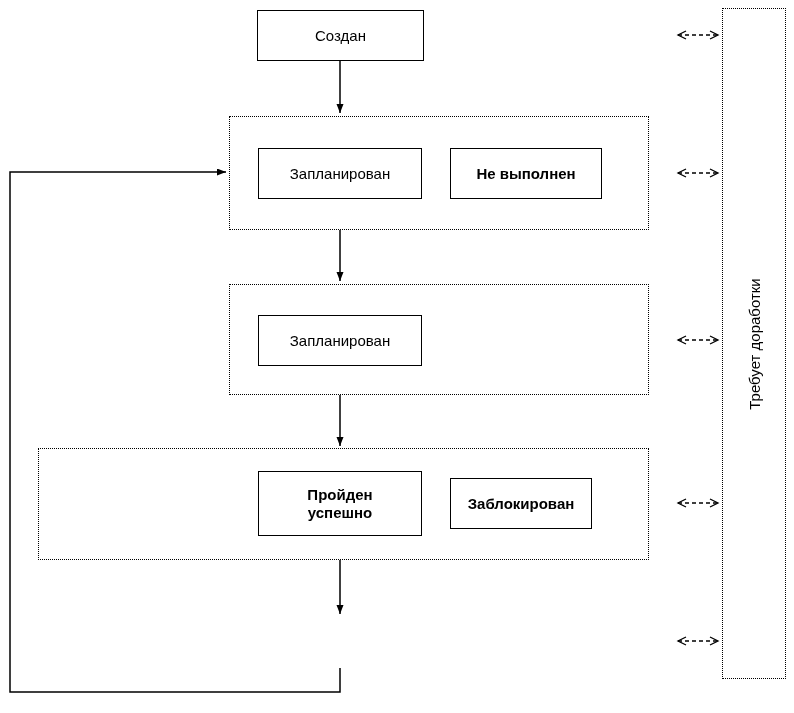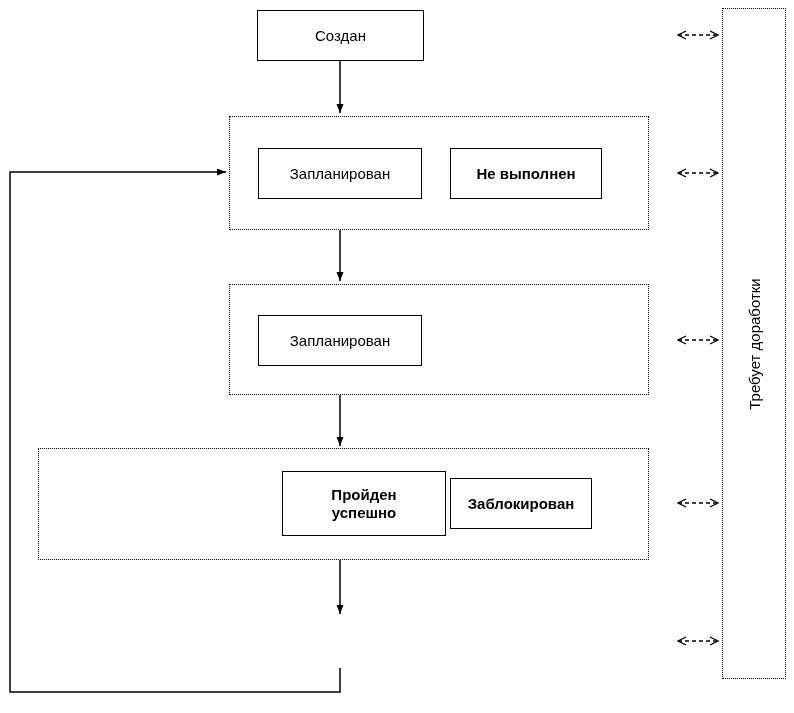--- a/index.html
+++ b/index.html
@@ -102,21 +102,21 @@
     <span>Запланирован</span>
   </div>
   <div class="node bold" style="left:450px; top:148px; width:152px; height:51px;">
     <span>Не выполнен</span>
   </div>
 
   <div class="node" style="left:258px; top:315px; width:164px; height:51px;">
     <span>Запланирован</span>
   </div>
 
-  <div class="node bold" style="left:258px; top:471px; width:164px; height:65px; padding:17px 30px;margin-left:24px;">
+  <div class="node bold" style="left:258px; top:471px; width:164px; height:65px; padding:17px 30px;">
     <span>Пройден успешно</span>
   </div>
   <div class="node bold" style="left:450px; top:478px; width:142px; height:51px;">
     <span>Заблокирован</span>
   </div>
 
 
   <div class="side-panel">
     <div class="vtext">Требует доработки</div>
   </div>

